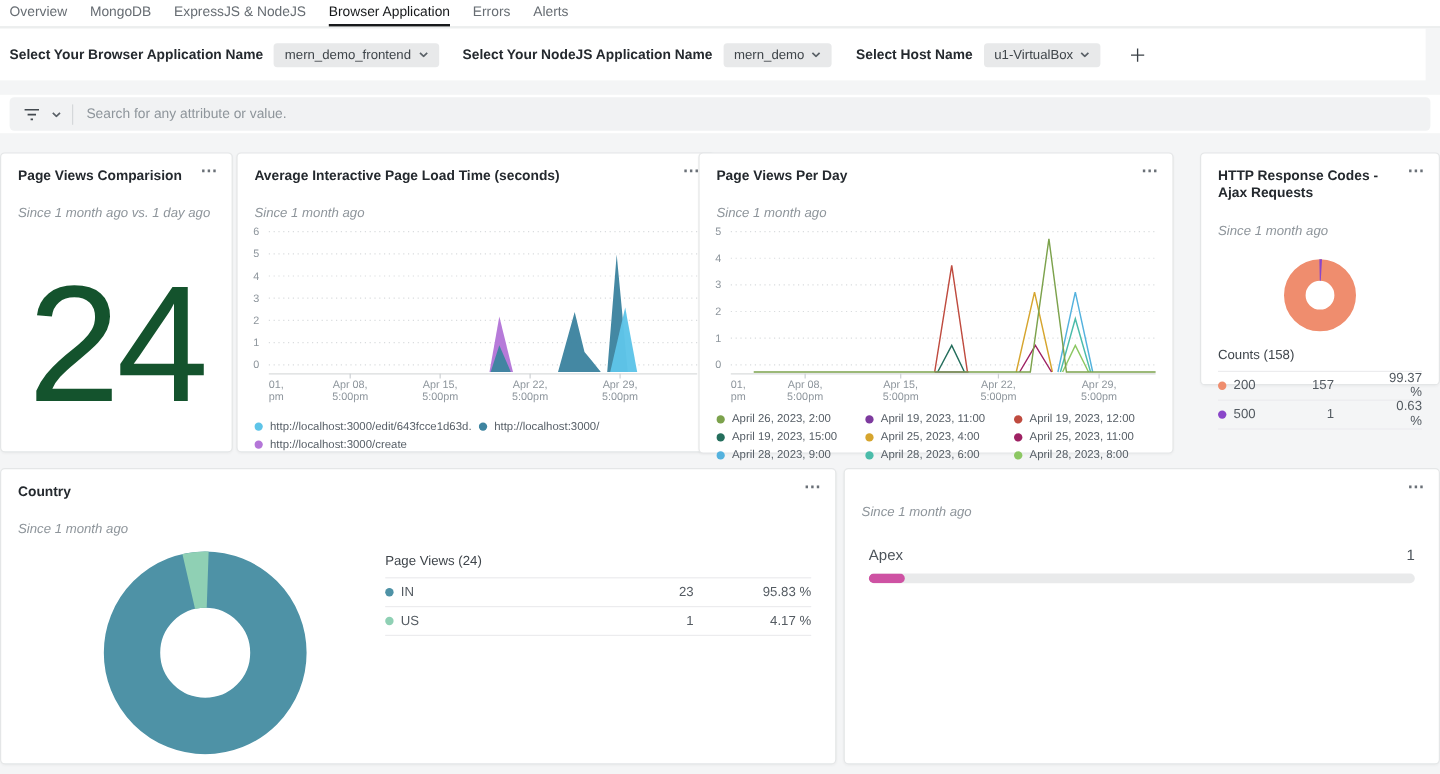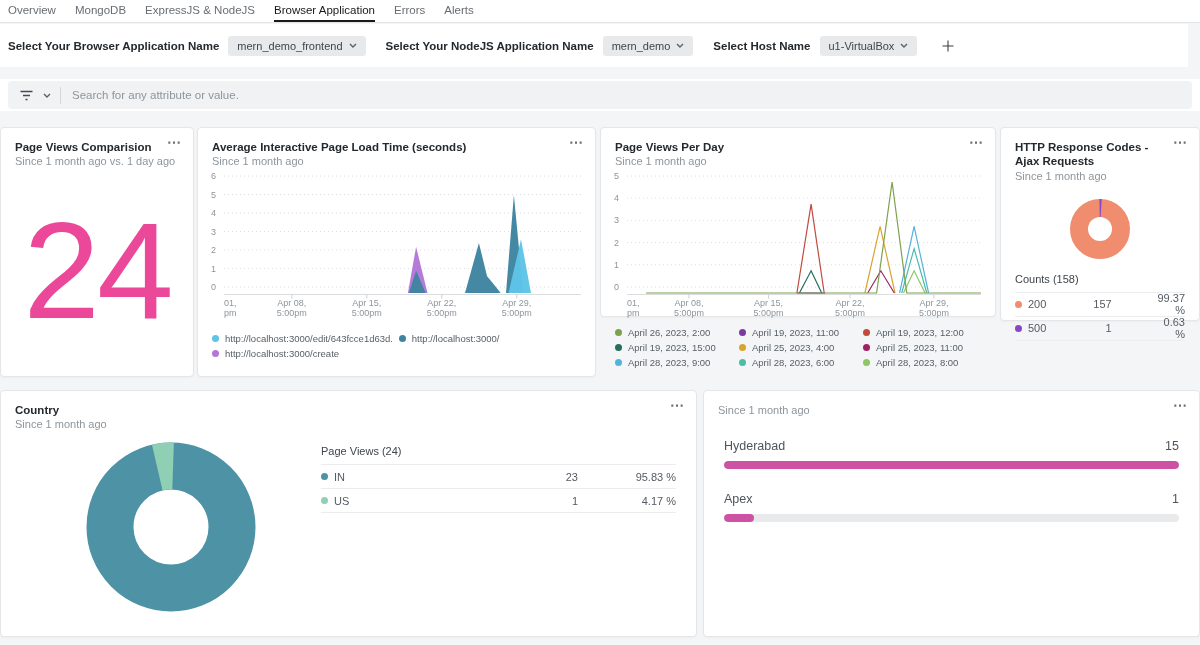--- a/index.html
+++ b/index.html
@@ -23,32 +23,32 @@
   .searchbar{position:absolute;top:79px;left:0;right:0;height:32px;background:#fff;display:flex;align-items:center;padding:0 8px;box-sizing:border-box;}
   .search-field{flex:1;height:28px;background:#f1f2f3;border-radius:4px;display:flex;align-items:center;gap:9px;padding:0 11px;cursor:text;}
   .search-divider{width:1px;height:17px;background:#d5d8da;}
   .search-input{flex:1;border:none;background:transparent;outline:none;font-size:11.5px;color:#3f454a;font-family:"Liberation Sans",sans-serif;}
   .search-input::placeholder{color:#8e959b;}
 
   
   .card{position:absolute;background:#fff;border:1px solid #e4e6e7;border-radius:4px;box-sizing:border-box;box-shadow:0 1px 2px rgba(0,0,0,0.03);}
   #card-pvc{left:0;top:127px;width:194px;height:250px;}
   #card-load{left:197px;top:127px;width:399px;height:250px;}
-  #card-pvd{left:600px;top:127px;width:396px;height:190px;}
+  #card-pvd{left:582px;top:127px;width:396px;height:251px;}
   #card-http{left:1000px;top:127px;width:200px;height:194px;}
   #card-country{left:0;top:390px;width:697px;height:247px;}
   #card-city{left:703px;top:390px;width:497px;height:247px;}
   .card-head{padding:12px 14px 0 14px;position:relative;}
   .card-title{font-size:11.5px;font-weight:bold;color:#24292e;line-height:1.25;margin-right:22px;}
-  .card-sub{font-size:11px;color:#8e959b;margin-top:1px;}
+  .card-sub{font-size:11px;color:#8e959b;margin-top:18px;font-style:italic;}
   .card-menu{position:absolute;top:10px;right:12px;color:#6a7077;cursor:pointer;line-height:8px;}
   .card-menu::before{content:"\22EF";font-size:14px;font-weight:bold;}
 
   
-  .billboard{height:186px;padding-top:10px;display:flex;align-items:center;justify-content:center;font-size:138px;font-weight:400;color:#ec4899;letter-spacing:-3px;}
+  .billboard{height:186px;padding-top:10px;display:flex;align-items:center;justify-content:center;font-size:138px;font-weight:400;color:#14532d;letter-spacing:-3px;}
 
   
   .chart-svg{display:block;margin:2px 8px 0 8px;}
   .grid{stroke:#d9dcde;stroke-width:1;stroke-dasharray:1 3;fill:none;}
   .axisline{stroke:#dadcdd;stroke-width:1;}
   .tickmark{stroke:#ccd0d3;stroke-width:1;}
   .axis-text{font-family:"Liberation Sans",sans-serif;font-size:9px;fill:#8d959c;}
   .legend{display:grid;padding:0 14px;row-gap:4px;column-gap:6px;}
   .legend-2col{grid-template-columns:49% 51%;margin-top:14px;}
   .legend-3col{grid-template-columns:1fr 1fr 1fr;margin-top:8px;}
@@ -356,29 +356,20 @@
   </section>
 
   <section class="card" id="card-city">
     <div class="card-head">
       <div class="card-sub">Since 1 month ago</div>
       <span class="card-menu"></span>
     </div>
     <div class="city-body" id="city-body">
         <div class="city-row">
           <div class="city-row-top">
-            <span>Hyderabad</span>
-            <span>15</span>
-          </div>
-          <div class="city-track">
-            <div class="city-fill" style="width: 100%; background: rgb(206, 82, 163);"></div>
-          </div>
-        </div>
-        <div class="city-row">
-          <div class="city-row-top">
             <span>Apex</span>
             <span>1</span>
           </div>
           <div class="city-track">
             <div class="city-fill" style="width: 6.66667%; background: rgb(206, 82, 163);"></div>
           </div>
         </div>
       </div>
   </section>
 

